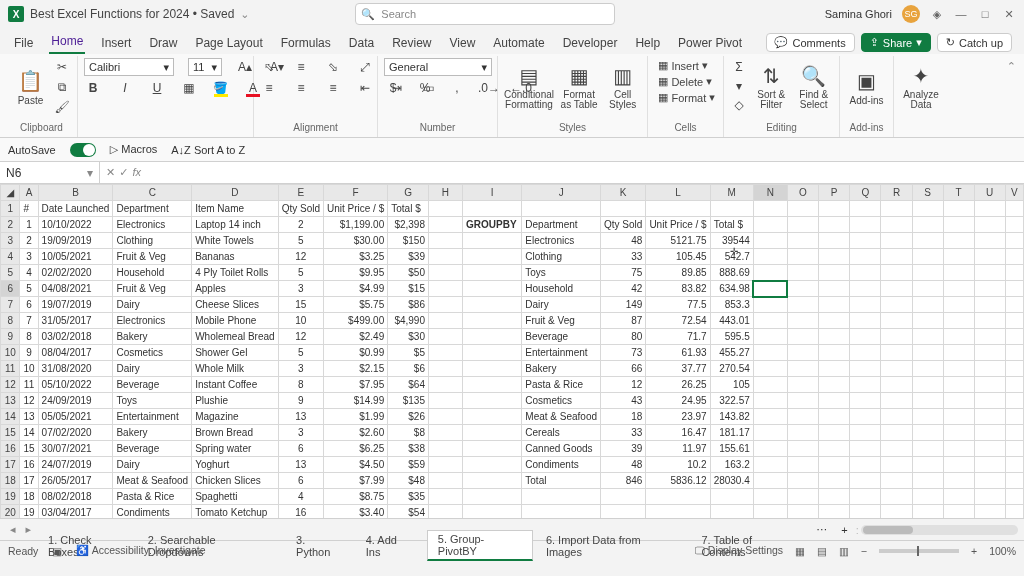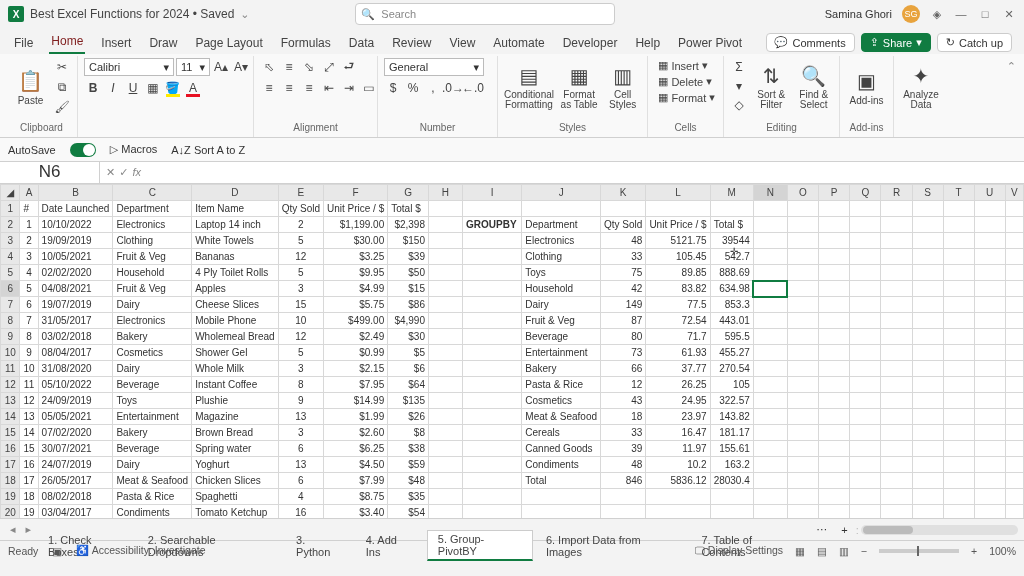--- a/index.html
+++ b/index.html
@@ -11,46 +11,46 @@
 .titlebar .xl-icon { width: 16px; height: 16px; background: #107c41; border-radius: 2px; color: #fff; font-size: 10px; font-weight: bold; display: flex; align-items: center; justify-content: center; }
 .titlebar .title { font-size: 12px; color: #444; }
 .titlebar .search { flex: 0 0 260px; margin: 0 auto; height: 22px; background: #fff; border: 1px solid #ccc; border-radius: 4px; display: flex; align-items: center; padding: 0 6px; color: #888; gap: 6px; }
 .titlebar .right { display: flex; align-items: center; gap: 10px; margin-left: auto; }
 .titlebar .avatar { width: 18px; height: 18px; border-radius: 50%; background: #e8a33d; color: #fff; font-size: 9px; display: flex; align-items: center; justify-content: center; }
 .winbtn { width: 14px; height: 14px; color: #666; display:flex; align-items:center; justify-content:center; }
 
 
 .ribbon-tabs { height: 26px; display: flex; align-items: flex-end; padding: 0 12px; gap: 14px; background: #f3f3f3; }
 .ribbon-tabs .tab { font-size: 12px; color: #444; padding: 4px 2px; cursor: default; }
-.ribbon-tabs .tab.active { border-bottom: 2px solid #107c41; color: #7f1d1d; }
+.ribbon-tabs .tab.active { border-bottom: 2px solid #107c41; color: #4c1d95; }
 .ribbon-tabs .right-actions { margin-left: auto; display: flex; gap: 6px; align-items: center; padding-bottom: 2px; }
 .pillbtn { background: #fff; border: 1px solid #ccc; border-radius: 4px; padding: 2px 8px; font-size: 11px; display:flex; align-items:center; gap:4px; }
 .pillbtn.share { background: #107c41; color: #fff; border-color: #107c41; }
 
 
 .ribbon { height: 84px; background: #f9f9f9; border-bottom: 1px solid #d0d0d0; display: flex; padding: 2px 6px 0 6px; }
 .group { border-right: 1px solid #e0e0e0; padding: 2px 6px; display: flex; flex-direction: column; justify-content: space-between; }
 .group-label { text-align: center; font-size: 10px; color: #666; padding: 2px 0; }
 .group-body { display: flex; align-items: flex-start; gap: 4px; flex: 1; }
 .vstack { display: flex; flex-direction: column; gap: 2px; }
-.hstack { display: flex; flex-direction: row; gap: 2px; align-items: center; }
+.hstack { display: flex; flex-direction: row; gap: 14px; align-items: center; }
 .bigbtn { display: flex; flex-direction: column; align-items: center; justify-content: center; width: 44px; height: 58px; font-size: 10px; color: #444; gap:2px; }
 .bigbtn .ico { font-size: 20px; }
 .smallbtn { font-size: 11px; color: #444; padding: 1px 4px; display:flex; align-items:center; gap:3px; white-space:nowrap; }
 .combo { height: 18px; background: #fff; border: 1px solid #bbb; font-size: 11px; padding: 0 4px; display:flex; align-items:center; justify-content:space-between; }
 .sq { width: 18px; height: 18px; display: flex; align-items: center; justify-content: center; font-size: 12px; color: #444; }
 
 
 .secbar { height: 24px; background: #f9f9f9; border-bottom: 1px solid #d0d0d0; display: flex; align-items: center; padding: 0 8px; gap: 14px; font-size: 11px; }
 .toggle { width: 26px; height: 14px; border-radius: 7px; background: #107c41; position: relative; }
 .toggle::after { content: ""; position: absolute; right: 1px; top: 1px; width: 12px; height: 12px; background: #fff; border-radius: 50%; }
 
 
 .fbar { height: 22px; background: #fff; border-bottom: 1px solid #d0d0d0; display: flex; align-items: center; }
-.namebox { width: 100px; border-right: 1px solid #d0d0d0; padding: 0 6px; height: 100%; display: flex; align-items: center; justify-content: space-between; font-size: 17px; flex-direction: column; }
+.namebox { width: 100px; border-right: 1px solid #d0d0d0; padding: 0 6px; height: 100%; display: flex; align-items: center; justify-content: space-between; font-size: 12px; }
 .fx-icons { display:flex; gap:4px; padding: 0 6px; color:#888; }
 .fx-input { flex:1; padding: 0 6px; }
 
 
 .grid-wrap { position: relative; background: #fff; height: 334px; overflow: hidden; }
 table.grid { border-collapse: collapse; table-layout: fixed; }
 table.grid th, table.grid td { border: 1px solid #d8d8d8; height: 16px; font-size: 10px; padding: 0 3px; overflow: hidden; white-space: nowrap; text-overflow: clip; }
 table.grid th { background: #e8e8e8; font-weight: normal; color: #444; text-align: center; }
 table.grid th.rowhdr { width: 20px; text-align: center; background: #e8e8e8; }
 table.grid th.rowhdr.sel, table.grid th.colhdr.sel { background: #d4d4d4; }
@@ -191,21 +191,21 @@
         <div class="sq">⇤</div>
         <div class="sq">⇥</div>
         <div class="sq">▭</div>
       </div>
     </div>
     <div class="group-label">Alignment</div>
   </div>
 
   <div class="group" style="width:120px">
     <div class="group-body vstack" style="gap:3px">
-      <div class="combo" style="width:100px">
+      <div class="combo" style="width:108px">
           <span>General</span>
           <span>▾</span>
         </div>
       <div class="hstack">
         <div class="sq">$</div>
         <div class="sq">%</div>
         <div class="sq">,</div>
         <div class="sq">.0→</div>
         <div class="sq">←.0</div>
       </div>

